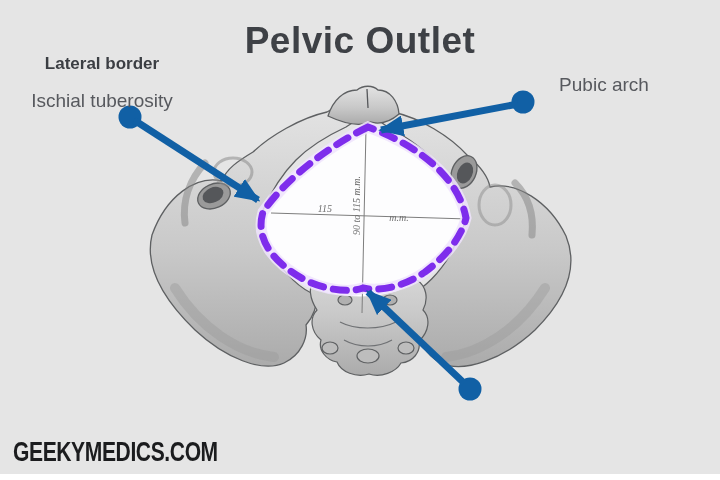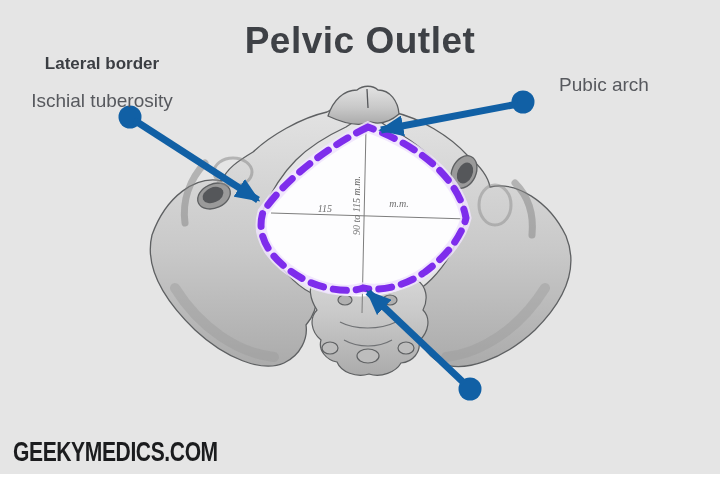--- a/index.html
+++ b/index.html
@@ -21,21 +21,21 @@
   .watermark{
     position:absolute;left:13px;top:437px;
     font-size:27px;font-weight:700;letter-spacing:-.5px;color:#1b1c1e;
     transform:scaleX(.78);transform-origin:left center;white-space:nowrap;
   }
   .meas{
     position:absolute;font-family:"Liberation Serif",serif;font-style:italic;
     font-size:10px;color:#6e6e6e;white-space:nowrap;text-align:center;
   }
   .meas.h115{left:310px;top:203px;width:30px;}
-  .meas.hmm{left:382px;top:198px;width:34px;}
+  .meas.hmm{left:382px;top:212px;width:34px;}
   .meas.vap{
     left:311px;top:199px;width:92px;height:13px;
     transform:rotate(-90deg);
   }
 </style>
 </head>
 <body>
 
 <div class="stage">
 

